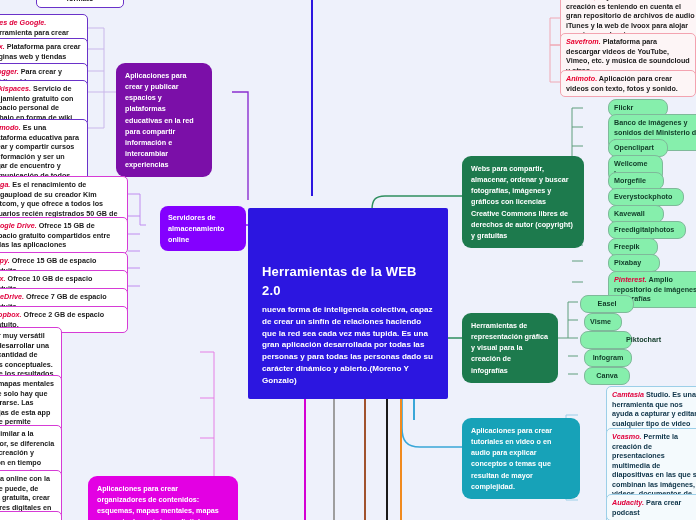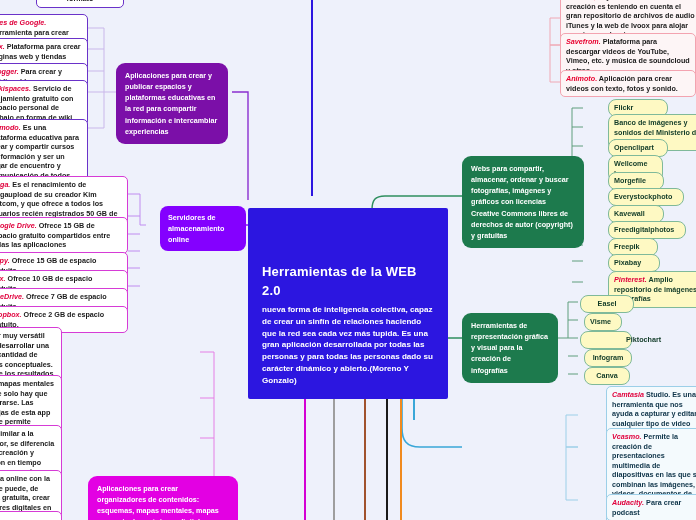--- a/index.html
+++ b/index.html
@@ -13,21 +13,21 @@
   .canvas{position:absolute;left:0;top:0;width:696px;height:520px;overflow:hidden;}
   .node{position:absolute;box-sizing:border-box;line-height:1.32;}
   .leaf{
     border-radius:5px;border:1px solid #6a32c9;background:#ffffff;
     padding:3px 5px;color:#1a1a1a;font-weight:bold;
   }
   .leaf .hl{color:#e0003c;font-style:italic;}
   .leaf.mag{border-color:#d63bd6;}
   .leaf.pink{border-color:#f3a3b0;background:#fdf5f6;}
   .leaf.pink .hl{color:#e8002e;}
-  .leaf.green{border-color:#7fb99a;background:#fef9c3;color:#113b28;border-radius:8px;}
+  .leaf.green{border-color:#7fb99a;background:#86efac;color:#113b28;border-radius:8px;}
   .leaf.green .hl{color:#e0003c;}
   .leaf.blue{border-color:#9ccfe8;background:#f4fafd;color:#0d3348;border-radius:5px;}
   .leaf.blue .hl{color:#e0003c;font-style:italic;}
   .bigbox{
     border-radius:9px;color:#ffffff;font-weight:bold;padding:7px 9px;line-height:1.55;
   }
   .b-purple{background:#7b0fa8;}
   .b-violet{background:#8400ff;border-radius:8px;}
   .b-green{background:#1d7a4d;}
   .b-teal{background:#17a2b8;}
@@ -104,21 +104,21 @@
   <div class="vline" style="left:364px;top:316px;height:204px;background:#a0522d;"></div>
   <div class="vline" style="left:386px;top:316px;height:204px;background:#1a1a1a;"></div>
   <div class="vline" style="left:400px;top:316px;height:204px;background:#f08a1e;"></div>
   <div class="vline" style="left:413px;top:316px;height:104px;background:#3aa7d8;"></div>
   <div class="vline" style="left:311px;top:0px;height:196px;background:#2c16e0;"></div>
 
   <div class="node leaf" style="left:36px;top:-10px;width:88px;text-align:center;">
     <span>formato</span>
   </div>
 
-  <div class="node bigbox b-purple" style="left:116px;top:63px;width:112px;">
+  <div class="node bigbox b-purple" style="left:116px;top:63px;width:96px;">
     <span>Aplicaciones para crear y publicar espacios y plataformas educativas en la red para compartir información e intercambiar experiencias</span>
   </div>
 
   <div class="node leaf" style="left:-16px;top:14px;width:104px;">
     <span class="hl">Sites de Google.</span><span> Herramienta para crear sitios web.</span>
   </div>
   <div class="node leaf" style="left:-16px;top:38px;width:104px;">
     <span class="hl">Wix.</span><span> Plataforma para crear páginas web y tiendas online.</span>
   </div>
   <div class="node leaf" style="left:-16px;top:63px;width:104px;">
@@ -230,20 +230,23 @@
   <div class="node leaf green" style="left:580px;top:331px;width:37px;text-align:center;padding-left:45px;">
     <span>Piktochart</span>
   </div>
   <div class="node leaf green" style="left:584px;top:349px;width:48px;text-align:center;">
     <span>Infogram</span>
   </div>
   <div class="node leaf green" style="left:584px;top:367px;width:46px;text-align:center;">
     <span>Canva</span>
   </div>
 
+  <div class="node bigbox b-teal" style="left:462px;top:418px;width:118px;">
+    <span>Aplicaciones para crear tutoriales en video o en audio para explicar conceptos o temas que resultan de mayor complejidad.</span>
+  </div>
 
   <div class="node leaf blue" style="left:606px;top:386px;width:102px;">
     <span class="hl">Camtasia</span><span> Studio. Es una herramienta que nos ayuda a capturar y editar cualquier tipo de video con facilidad para crear videotutoriales.</span>
   </div>
   <div class="node leaf blue" style="left:606px;top:428px;width:102px;">
     <span class="hl">Vcasmo.</span><span> Permite la creación de presentaciones multimedia de diapositivas en las que se combinan las imágenes, videos, documentos de texto, fotografías y archivos de audio necesarios para la exposición de los contenidos. Esta aplicación ofrece al usuario 1 GB de espacio total.</span>
   </div>
   <div class="node leaf blue" style="left:606px;top:494px;width:102px;">
     <span class="hl">Audacity.</span><span> Para crear podcast</span>
   </div>

